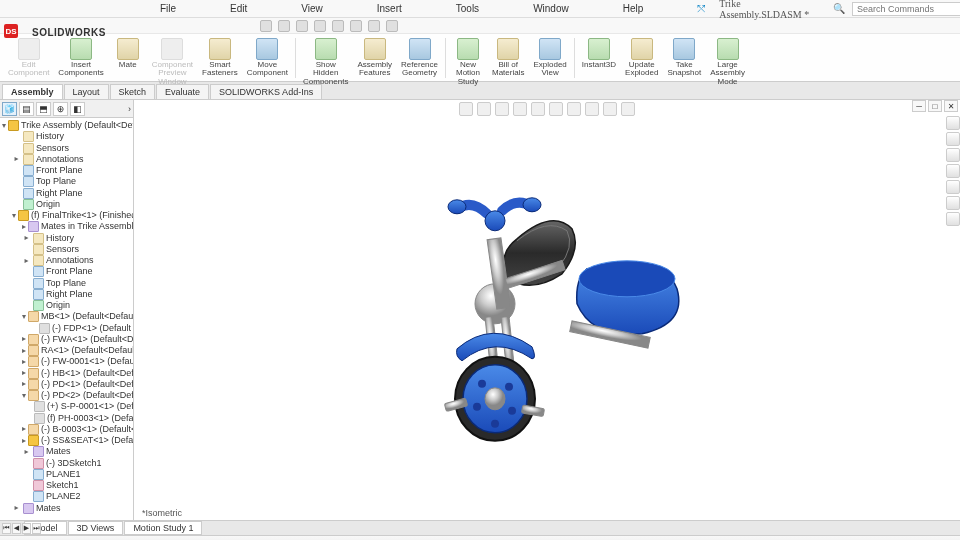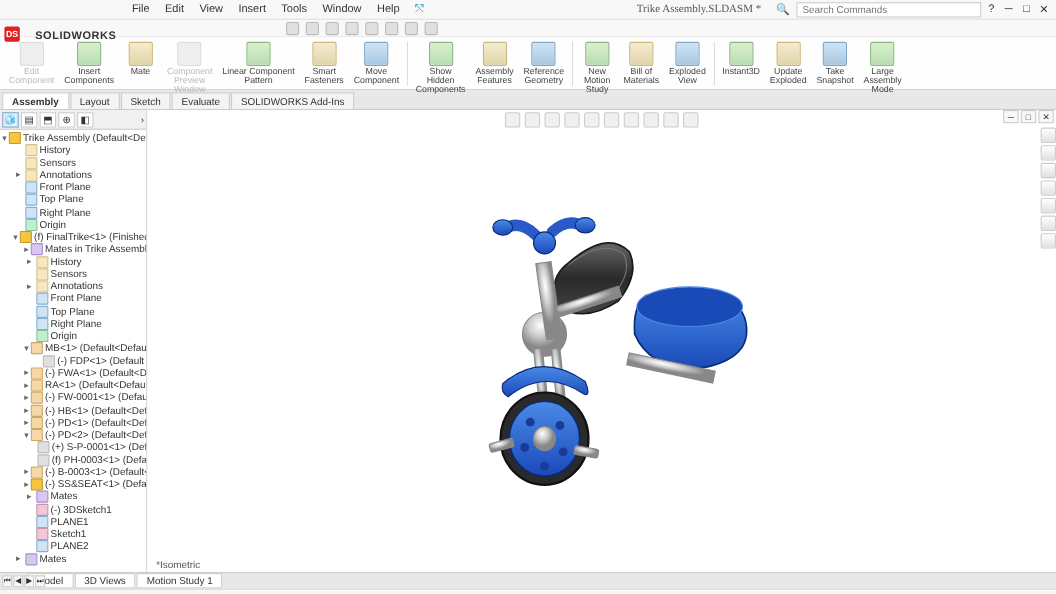--- a/index.html
+++ b/index.html
@@ -4,21 +4,21 @@
 <style>
 * { margin:0; padding:0; box-sizing:border-box; font-family:"Segoe UI",Tahoma,sans-serif; }
 body { width:960px; height:540px; background:#fff; overflow:hidden; font-size:10px; color:#333; }
 
 
 .menubar { height:18px; background:#f8f8f8; border-bottom:1px solid #ddd; display:flex; align-items:center; padding:0 4px; }
 .logo { display:flex; align-items:flex-end; gap:14px; margin-right:8px; }
 .logo-sw { width:14px; height:14px; background:#d22; border-radius:2px; display:flex; align-items:center; justify-content:center; color:#fff; font-size:8px; font-weight:bold; }
 .logo-txt { font-weight:bold; font-size:10px; letter-spacing:0.5px;margin-top:48px; }
 .menu-items { display:flex; gap:2px; }
-.menu-items span { padding:2px 6px; cursor:pointer; }
+.menu-items span { padding:2px 6px; cursor:pointer;margin-left:40px; }
 .menu-right { margin-left:auto; display:flex; align-items:center; gap:6px; }
 .title-doc { font-size:10px; color:#555; margin:0 8px;font-family:Liberation Serif, serif; }
 .search-box { width:168px; height:14px; border:1px solid #ccc; padding:0 4px; font-size:9px; }
 .win-btns { display:flex; gap:2px; }
 .win-btns span { width:14px; height:14px; display:flex; align-items:center; justify-content:center; font-size:10px; cursor:pointer; }
 
 
 .qat { height:16px; background:#f8f8f8; display:flex; align-items:center; gap:6px; padding:0 260px 0 260px; border-bottom:1px solid #e8e8e8;}
 .qat .qi { width:12px; height:12px; background:#e0e0e0; border:1px solid #bbb; border-radius:2px; }
 
@@ -140,25 +140,20 @@
       <div class="ricon y"></div>
       <div>Mate</div>
     </div>
     <div class="rbtn disabled">
       <div class="ricon dis"></div>
       <div>Component</div>
       <div>Preview</div>
       <div>Window</div>
     </div>
     <div class="rbtn">
-      <div class="ricon g"></div>
-      <div>Linear Component</div>
-      <div>Pattern</div>
-    </div>
-    <div class="rbtn">
       <div class="ricon y"></div>
       <div>Smart</div>
       <div>Fasteners</div>
     </div>
     <div class="rbtn">
       <div class="ricon"></div>
       <div>Move</div>
       <div>Component</div>
     </div>
     <div class="rsep"></div>

